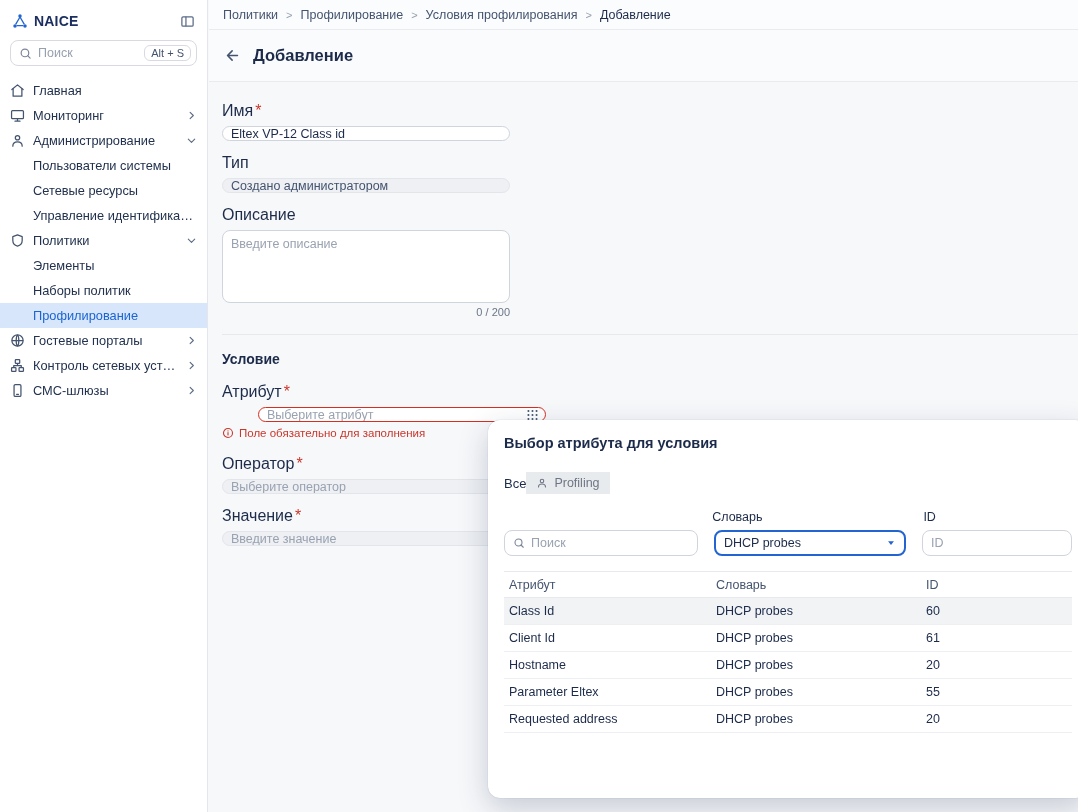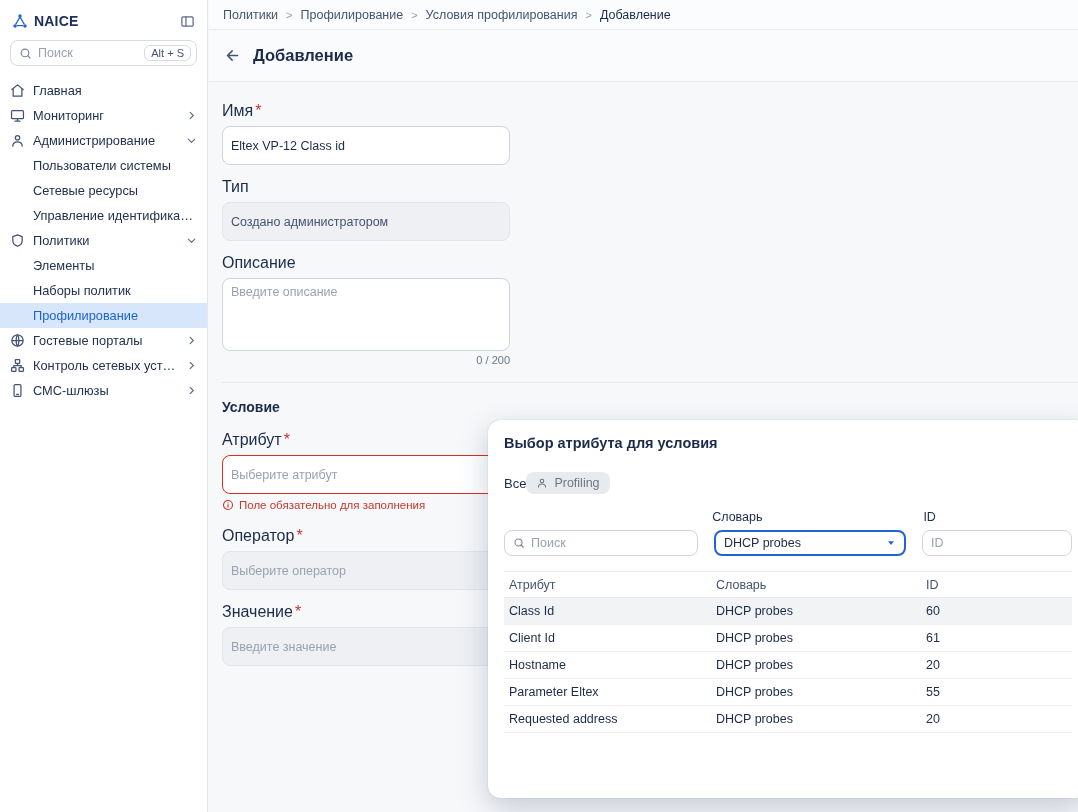--- a/index.html
+++ b/index.html
@@ -32,40 +32,40 @@
   .crumb.current { color:#1c2b4a; cursor:default; }
   .crumb-sep { color:#97a0af; font-size:11px; }
   .page-header { height:52px; display:flex; align-items:center; gap:12px; padding-left:15px; border-bottom:1px solid #e9ebef; background:#fafbfd; }
   .back-btn { color:#44546f; display:flex; cursor:pointer; }
   .page-title { font-size:16.5px; font-weight:700; color:#1c2b4a; }
 
   .content { padding:20px 0 0 13px; }
   .field { margin-bottom:13px; width:288px; }
   .field-label { font-size:16px; color:#1c2b4a; margin-bottom:6px; }
   .req { color:#c9372c; margin-left:2px; }
-  .text-input { width:288px; height:39px; border:1px solid #cfd4dd; border-radius:8px; padding:0 8px; font-size:12.5px; font-family:inherit; color:#1c2b4a; background:#fff; outline:none; display:block; }
+  .text-input { width:288px; height:15px; border:1px solid #cfd4dd; border-radius:8px; padding:0 8px; font-size:12.5px; font-family:inherit; color:#1c2b4a; background:#fff; outline:none; display:block; }
   .text-input::placeholder { color:#99a2b1; }
   .text-input.disabled { background:#eef0f3; color:#44546f; border-color:#e2e5ea; }
   textarea.text-input { height:73px; padding:6px 8px; resize:none; }
   .counter { width:288px; text-align:right; font-size:11px; color:#6b7686; margin-top:3px; }
   .divider { border-top:1px solid #e7e9ee; margin:16px 0; }
   .section-title { font-size:14px; font-weight:700; color:#1c2b4a; margin-bottom:16px; }
-  .input-wrap { position:relative; width:288px; }
+  .input-wrap { position:relative; width:288px;margin-left:36px; }
   .input-wrap .text-input { padding-right:28px; }
   .input-wrap.error .text-input { border-color:#d92d20; }
   .picker-btn { position:absolute; right:7px; top:50%; transform:translateY(-50%); color:#44546f; display:flex; cursor:pointer; }
   .error-msg { display:flex; align-items:center; gap:5px; color:#c9372c; font-size:11.5px; margin-top:5px; }
   .error-msg .eicon { display:flex; }
 
   
   .modal { position:absolute; left:488px; top:420px; width:600px; height:378px; background:#fff; border-radius:12px; box-shadow:0 10px 30px rgba(23,43,77,.22), 0 0 1px rgba(23,43,77,.35); z-index:20; padding:15px 16px; }
   .modal-title { font-size:14.5px; font-weight:700; color:#1c2b4a; }
   .modal-tabs { display:flex; align-items:center; gap:0; margin-top:21px; }
   .tab-all { font-size:13px; color:#1c2b4a; cursor:pointer; }
-  .tab-chip { display:flex; align-items:center; gap:6px; background:#e8ebee; border-radius:8px; padding:4px 10px; font-size:12.5px; color:#6d7684; cursor:pointer; }
+  .tab-chip { display:flex; align-items:center; gap:6px; background:#e8ebee; border-radius:0; padding:4px 10px; font-size:12.5px; color:#6d7684; cursor:pointer; }
   .tab-chip .ticon { display:flex; color:#6d7684; }
   .filter-labels { display:flex; gap:16px; margin-top:16px; font-size:12.5px; color:#1c2b4a; }
   .filter-labels .spacer { width:194px; }
   .filter-labels .lab-dict { width:197px; }
   .filter-labels .lab-id { width:150px; }
   .filter-row { display:flex; gap:16px; margin-top:6px; }
   .m-search { width:194px; height:26px; border:1px solid #cfd4dd; border-radius:8px; display:flex; align-items:center; gap:6px; padding:0 8px; background:#fff; }
   .m-search .sicon { display:flex; color:#7b8698; }
   .m-search input { border:none; outline:none; flex:1; min-width:0; font-size:12.5px; font-family:inherit; background:transparent; color:#1c2b4a; }
   .m-search input::placeholder { color:#99a2b1; }

